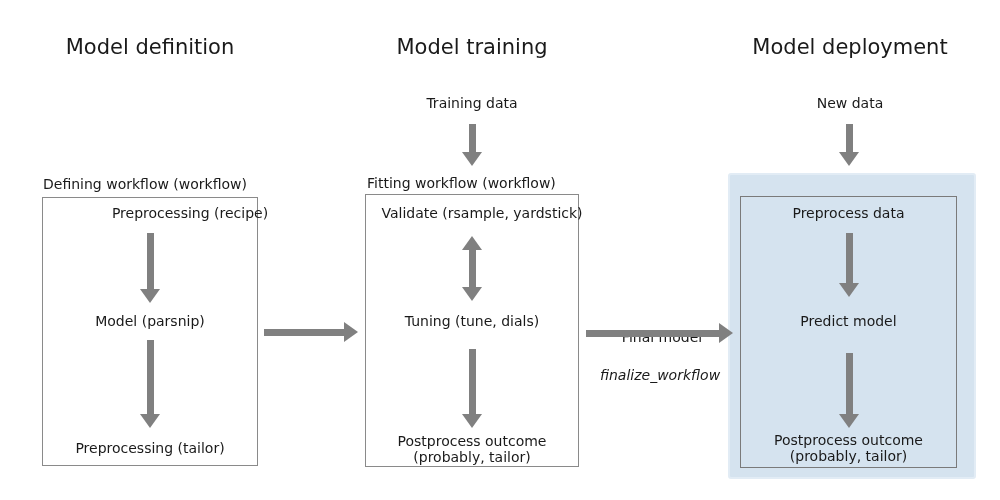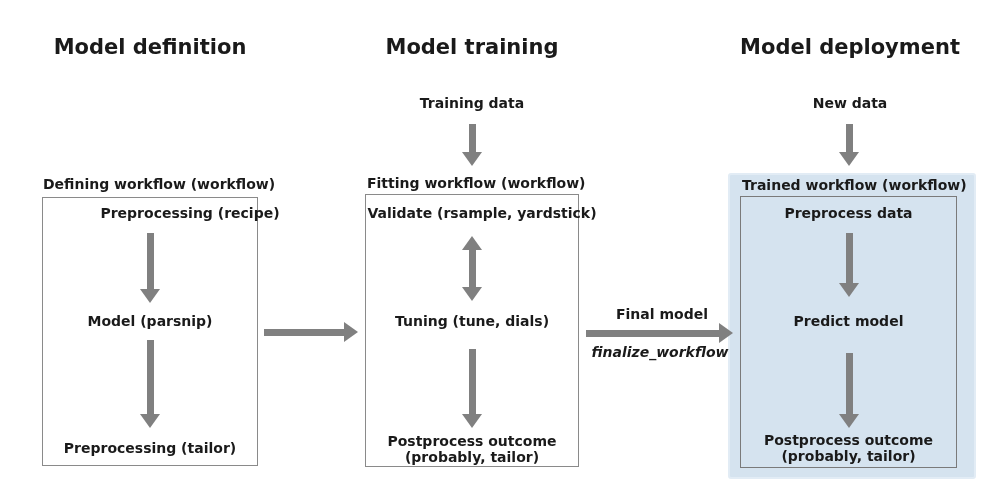--- a/index.html
+++ b/index.html
@@ -13,21 +13,20 @@
   }
   html, body { margin: 0; padding: 0; background: var(--background); }
   #stage {
     position: relative;
     width: 1000px;
     height: 500px;
     background: var(--background);
     font-family: "DejaVu Sans", sans-serif;
     color: var(--text);
     overflow: hidden;
-    font-weight: bold;
   }
   .title {
     position: absolute;
     width: 300px;
     font-size: 21px;
     line-height: 26px;
     text-align: center;
   }
   .boxlabel {
     position: absolute;
@@ -67,20 +66,21 @@
     line-height: 16px;
     text-align: center;
     white-space: pre-line;
   }
   .conn-label {
     position: absolute;
     width: 150px;
     font-size: 14px;
     line-height: 16px;
     text-align: center;
+    margin-top: 23px;
   }
   .italic { font-style: italic; }
   .shaft-v { position: absolute; width: 7px; background: var(--arrow); }
   .shaft-h { position: absolute; height: 7px; background: var(--arrow); }
   .head { position: absolute; width: 0; height: 0; }
   .head-down { border-left: 10px solid transparent; border-right: 10px solid transparent; border-top: 14px solid var(--arrow); }
   .head-up   { border-left: 10px solid transparent; border-right: 10px solid transparent; border-bottom: 14px solid var(--arrow); }
   .head-right{ border-top: 10px solid transparent; border-bottom: 10px solid transparent; border-left: 14px solid var(--arrow); }
 </style>
 </head>
@@ -102,21 +102,20 @@
   <div class="step" style="left:42px; top:440px; width:216px;">Preprocessing (tailor)</div>
 
   <div class="boxlabel" style="left:367px; top:175px;">Fitting workflow (workflow)</div>
   <div class="panelbox" style="left:365px; top:194px; width:214px; height:273px;"></div>
   <div class="step" style="left:365px; top:205px; width:234px;">Validate (rsample, yardstick)</div>
   <div class="step" style="left:365px; top:313px; width:214px;">Tuning (tune, dials)</div>
   <div class="step" style="left:365px; top:433px; width:214px;">Postprocess outcome
 (probably, tailor)</div>
 
   <div class="blue-panel" style="left:728px; top:173px; width:248px; height:306px;"></div>
-  <div class="boxlabel" style="left:742px; top:177px;">Trained workflow (workflow)</div>
   <div class="inner-box" style="left:740px; top:196px; width:217px; height:272px;"></div>
   <div class="step" style="left:740px; top:205px; width:217px;">Preprocess data</div>
   <div class="step" style="left:740px; top:313px; width:217px;">Predict model</div>
   <div class="step" style="left:740px; top:432px; width:217px;">Postprocess outcome
 (probably, tailor)</div>
 
   <div class="conn-label" style="left:587px; top:306px;">Final model</div>
   <div class="conn-label italic" style="left:585px; top:344px;">finalize_workflow</div>
 
   <div>

